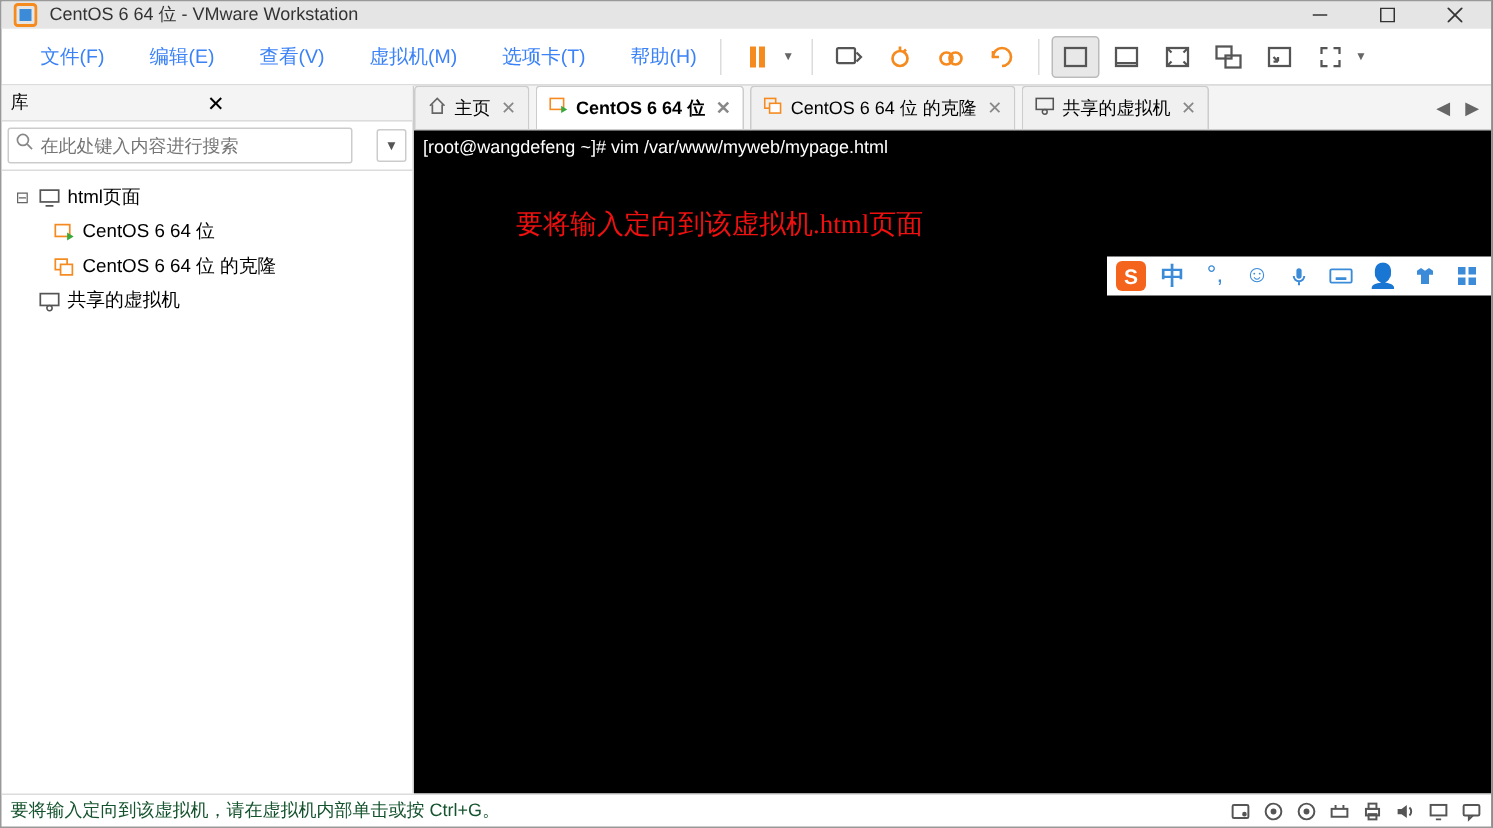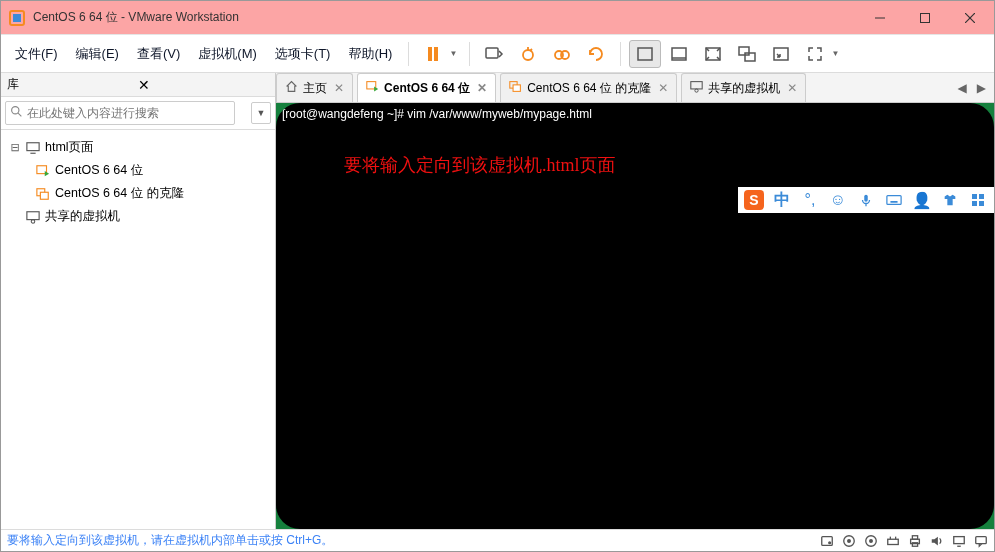--- a/index.html
+++ b/index.html
@@ -1,56 +1,56 @@
 <!DOCTYPE html>
 <html><head>
 <meta charset="utf-8">
 <style>
 * { box-sizing: border-box; margin: 0; padding: 0; font-family: "Microsoft YaHei", "Segoe UI", sans-serif; }
 body { width: 995px; height: 552px; background: #fff; display: flex; flex-direction: column; border: 1px solid #999; overflow: hidden; }
-.titlebar { height: 34px; display: flex; align-items: center; padding: 0 2px 0 8px; background: #fca5a5; border-bottom: 1px solid #e5e5e5; }
+.titlebar { height: 18px; display: flex; align-items: center; padding: 0 2px 0 8px; background: #e5e5e5; border-bottom: 1px solid #e5e5e5; }
 .titlebar .app-icon { width: 16px; height: 16px; margin-right: 8px; display: flex; align-items:center; justify-content:center;}
 .titlebar .title { font-size: 12px; color: #333; flex: 1; }
 .titlebar .win-controls { display: flex; }
 .titlebar .win-btn { width: 45px; height: 30px; display: flex; align-items: center; justify-content: center; color: #333; }
 .menubar { height: 38px; display: flex; align-items: center; padding: 0 6px; border-bottom: 1px solid #dcdcdc; gap: 2px; }
-.menu-item { font-size: 13px; padding: 4px 8px; color: #0f172a; cursor: default; }
+.menu-item { font-size: 13px; padding: 4px 8px; color: #3b82f6; cursor: default; margin-left: 12px; }
 .menu-sep { width: 1px; height: 24px; background: #dcdcdc; margin: 0 6px; }
 .tool-btn { width: 32px; height: 28px; display: flex; align-items: center; justify-content: center; border-radius: 3px; cursor: pointer; }
 .tool-btn svg { width: 20px; height: 20px; }
 .tool-group { display: flex; gap: 2px; align-items: center; }
 .dropdown-arrow { font-size: 8px; color: #666; margin-left: -2px; padding-right:4px;}
 .main { flex: 1; display: flex; overflow: hidden; }
 .sidebar { width: 275px; display: flex; flex-direction: column; border-right: 1px solid #ccc; background: #fff; }
 .sidebar-header { height: 24px; display: flex; align-items: center; padding: 0 6px; background: #f4f4f4; border-bottom: 1px solid #dcdcdc; font-size: 12px; }
 .sidebar-header span { flex: 1; }
 .sidebar-close { cursor: pointer; font-size: 14px; padding: 0 4px; }
 .search-row { display: flex; border-bottom: 1px solid #dcdcdc; padding: 4px; gap: 16px; align-items: center; }
 .search-input-wrap { flex: 1; display: flex; align-items: center; border: 1px solid #ccc; border-radius: 2px; padding: 2px 4px; gap: 4px; }
 .search-input-wrap input { flex: 1; border: none; outline: none; font-size: 12px; background: transparent; }
 .search-dd { width: 20px; height: 22px; border: 1px solid #ccc; border-radius: 2px; display:flex; align-items:center; justify-content:center; cursor:pointer; font-size: 9px; color: #555; }
 .tree { flex: 1; padding: 6px 4px; font-size: 12.5px; overflow: auto; }
 .tree-item { display: flex; align-items: center; padding: 3px 4px; gap: 4px; cursor: default; white-space: nowrap; }
 .tree-item .toggle { width: 12px; text-align: center; color: #666; font-size: 11px; cursor:pointer; }
 .tree-item .icon { width: 16px; height: 16px; display: inline-flex; align-items:center; justify-content:center; }
 .tree-child { padding-left: 30px; }
-.content { flex: 1; display: flex; flex-direction: column; background: #15803d; }
+.content { flex: 1; display: flex; flex-direction: column; background: #a3a3a3; }
 .tabs-row { height: 30px; display: flex; align-items: center; border-bottom: 1px solid #ccc; background: #f4f4f4; overflow:hidden;}
 .tab { display: flex; align-items: center; gap: 5px; padding: 0 8px; height: 100%; border: 1px solid #ccc; border-bottom: none; background: #fff; margin-right: 4px; font-size: 12px; cursor: default; border-top-left-radius: 3px; border-top-right-radius: 3px; position: relative; }
 .tab.inactive { background: #f0f0f0; }
 .tab.active { background: #fff; font-weight: bold; z-index:1;}
 .tab .close { color: #888; font-size: 12px; margin-left: 2px; cursor: pointer; }
 .tabs-nav { margin-left: auto; display:flex; gap:2px; padding-right:4px;}
 .tabs-nav span { padding: 0 4px; color: #666; cursor: pointer; font-size: 12px; }
-.terminal { flex: 1; background: #000; color: #fff; font-family: "Courier New", monospace; font-size: 12px; padding: 4px 6px; position: relative; overflow:hidden;border-radius:24px;}
+.terminal { flex: 1; background: #000; color: #fff; font-family: "Courier New", monospace; font-size: 12px; padding: 4px 6px; position: relative; overflow:hidden;}
 .terminal .line { white-space: pre; }
 .annotation { position: absolute; left: 68px; top: 50px; color: #f01010; font-family: "Microsoft YaHei"; font-size: 18px; font-weight: 400; }
 .ime-bar { position: absolute; right: 0; top: 84px; background: #fff; display: flex; align-items: center; gap: 8px; padding: 3px 6px; box-shadow: 0 1px 3px rgba(0,0,0,.3); }
 .ime-bar .ime-icon { width: 20px; height: 20px; display:flex; align-items:center; justify-content:center; color: #3b8bd8; font-size: 16px; }
-.statusbar { height: 22px; display: flex; align-items: center; padding: 0 6px; font-size: 12px; color: #3b82f6; border-top: 1px solid #dcdcdc; }
+.statusbar { height: 22px; display: flex; align-items: center; padding: 0 6px; font-size: 12px; color: #14532d; border-top: 1px solid #dcdcdc; }
 .statusbar .status-icons { margin-left: auto; display:flex; gap: 8px; color: #666; }
 .statusbar .status-icons span { display:inline-flex; align-items:center;}
 .svg-orange { stroke: #f58a1f; fill: none; stroke-width: 1.8; }
 .svg-gray { stroke: #555; fill: none; stroke-width: 1.5; }
 </style>
 </head>
 <body>
 
 <div class="titlebar">
   <span class="app-icon">

